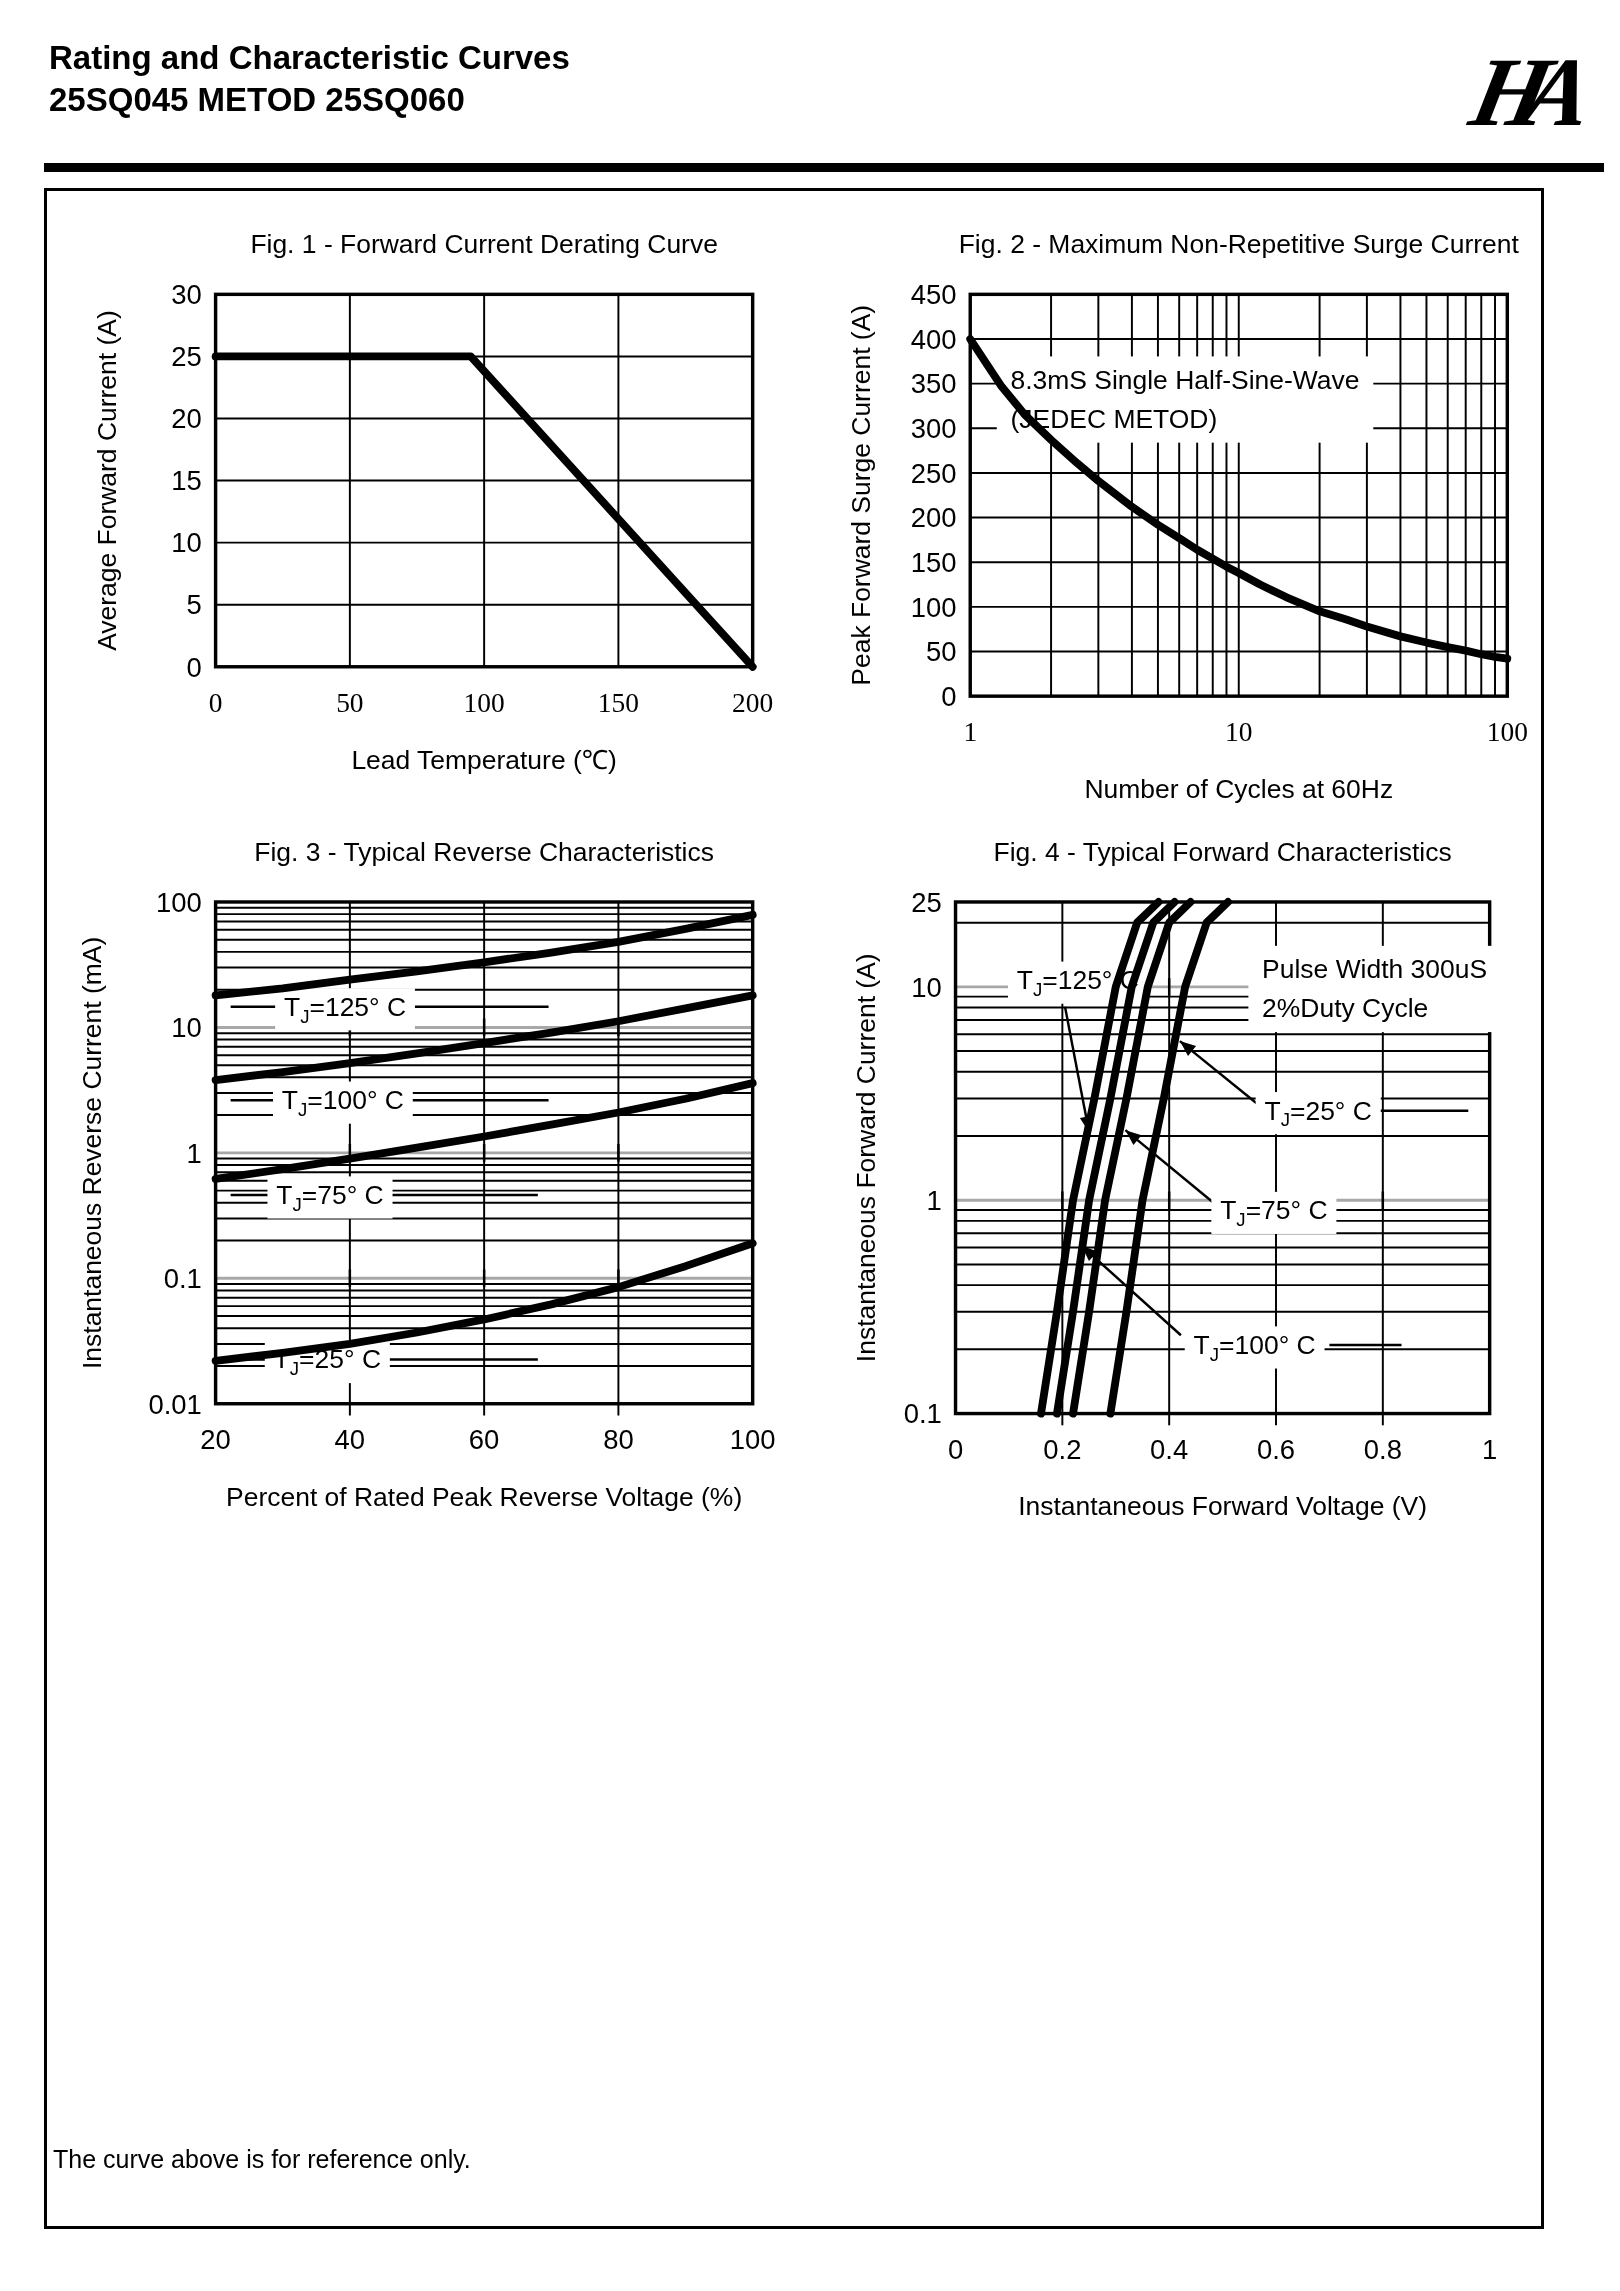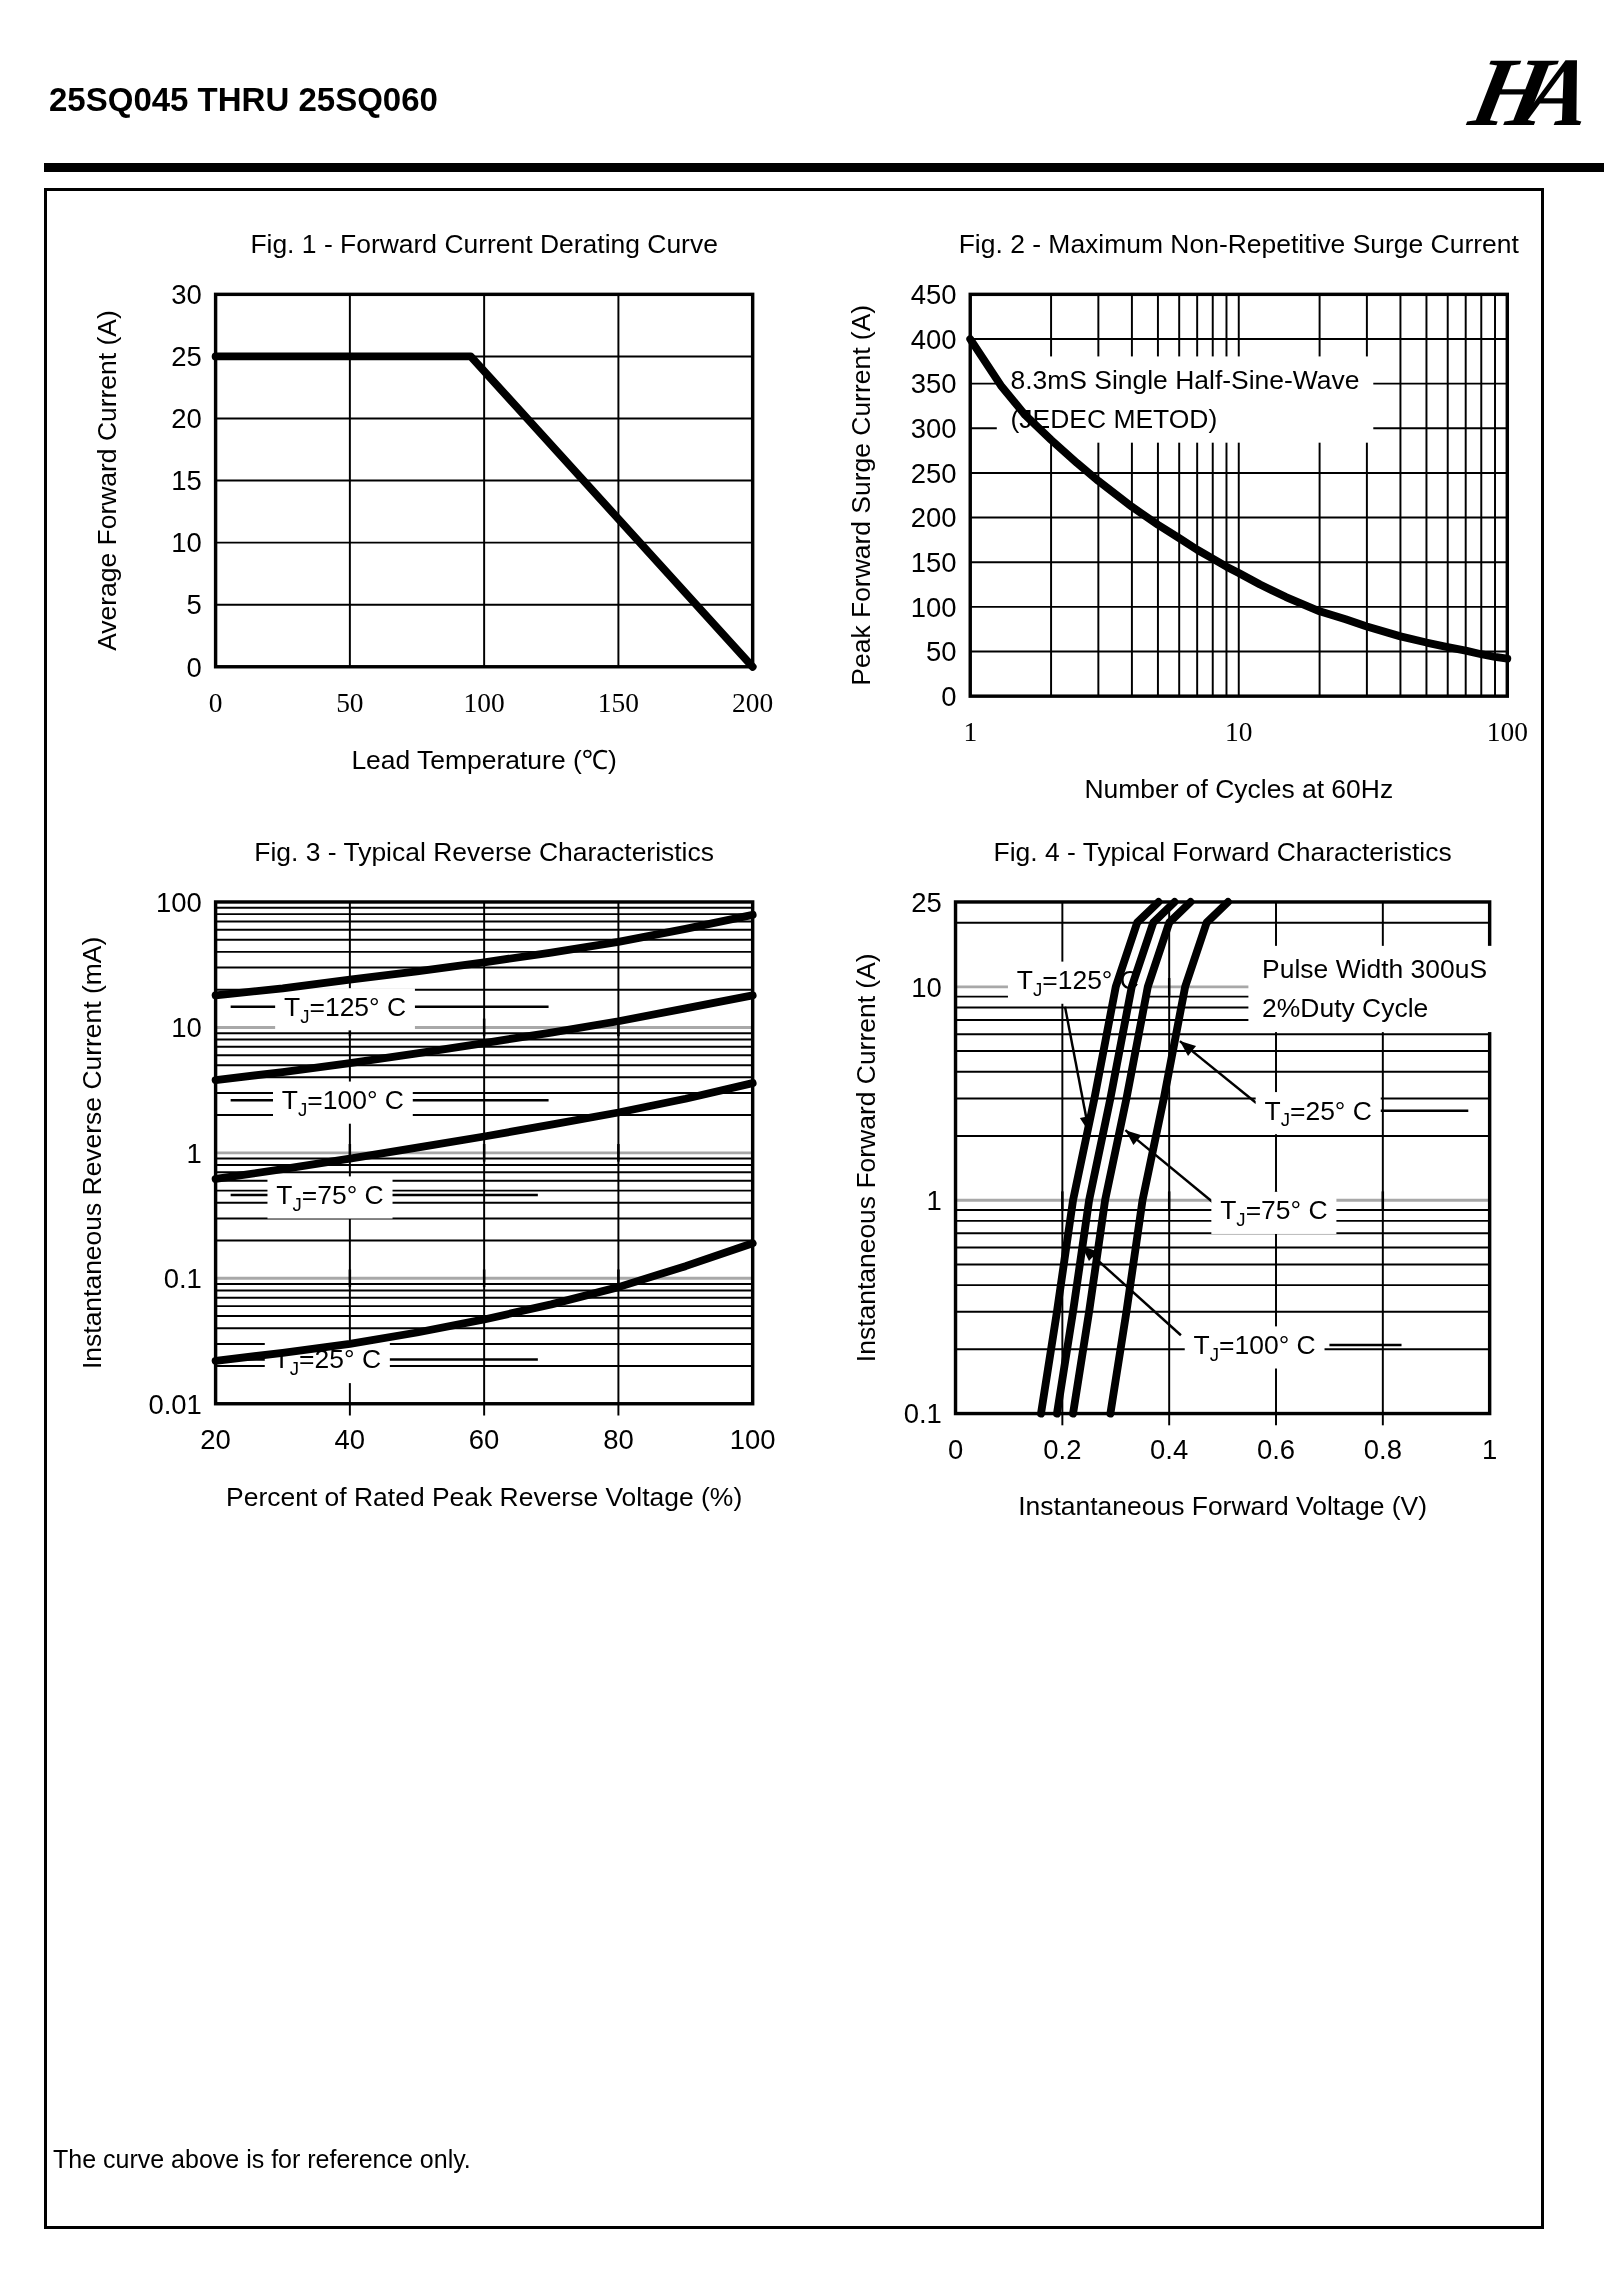--- a/index.html
+++ b/index.html
@@ -12,21 +12,22 @@
         font-size:98px;line-height:1.05;letter-spacing:-0.24em;transform:skewX(-12deg);}
   .header-rule{position:absolute;left:44px;top:163px;width:1560px;height:8.8px;background:#000;}
   .main-box{position:absolute;left:44px;top:188px;width:1494px;height:2035px;border:3.9px solid #000;}
   .charts-svg{position:absolute;left:0;top:0;}
   .footer-note{position:absolute;left:53px;top:2145px;font-size:25px;}
 </style>
 </head>
 <body>
 
 <div class="page">
-  <div class="title-line2">25SQ045 THRU 25SQ060</div>
+  <div class="title-line1">Rating and Characteristic Curves</div>
+  <div class="title-line2">25SQ045 METOD 25SQ060</div>
   <div class="logo">HA</div>
   <div class="header-rule"></div>
   <div class="main-box"></div>
   <svg id="charts" class="charts-svg" width="1620" height="2292" viewBox="0 0 1653 2338">
       <g>
         <line x1="357" x2="357" y1="300" y2="680" stroke="#000000" stroke-width="2"></line>
         <line x1="494" x2="494" y1="300" y2="680" stroke="#000000" stroke-width="2"></line>
         <line x1="631" x2="631" y1="300" y2="680" stroke="#000000" stroke-width="2"></line>
         <line x1="220" x2="768" y1="616.6666666666667" y2="616.6666666666667" stroke="#000000" stroke-width="2"></line>
         <line x1="220" x2="768" y1="553.3333333333334" y2="553.3333333333334" stroke="#000000" stroke-width="2"></line>

